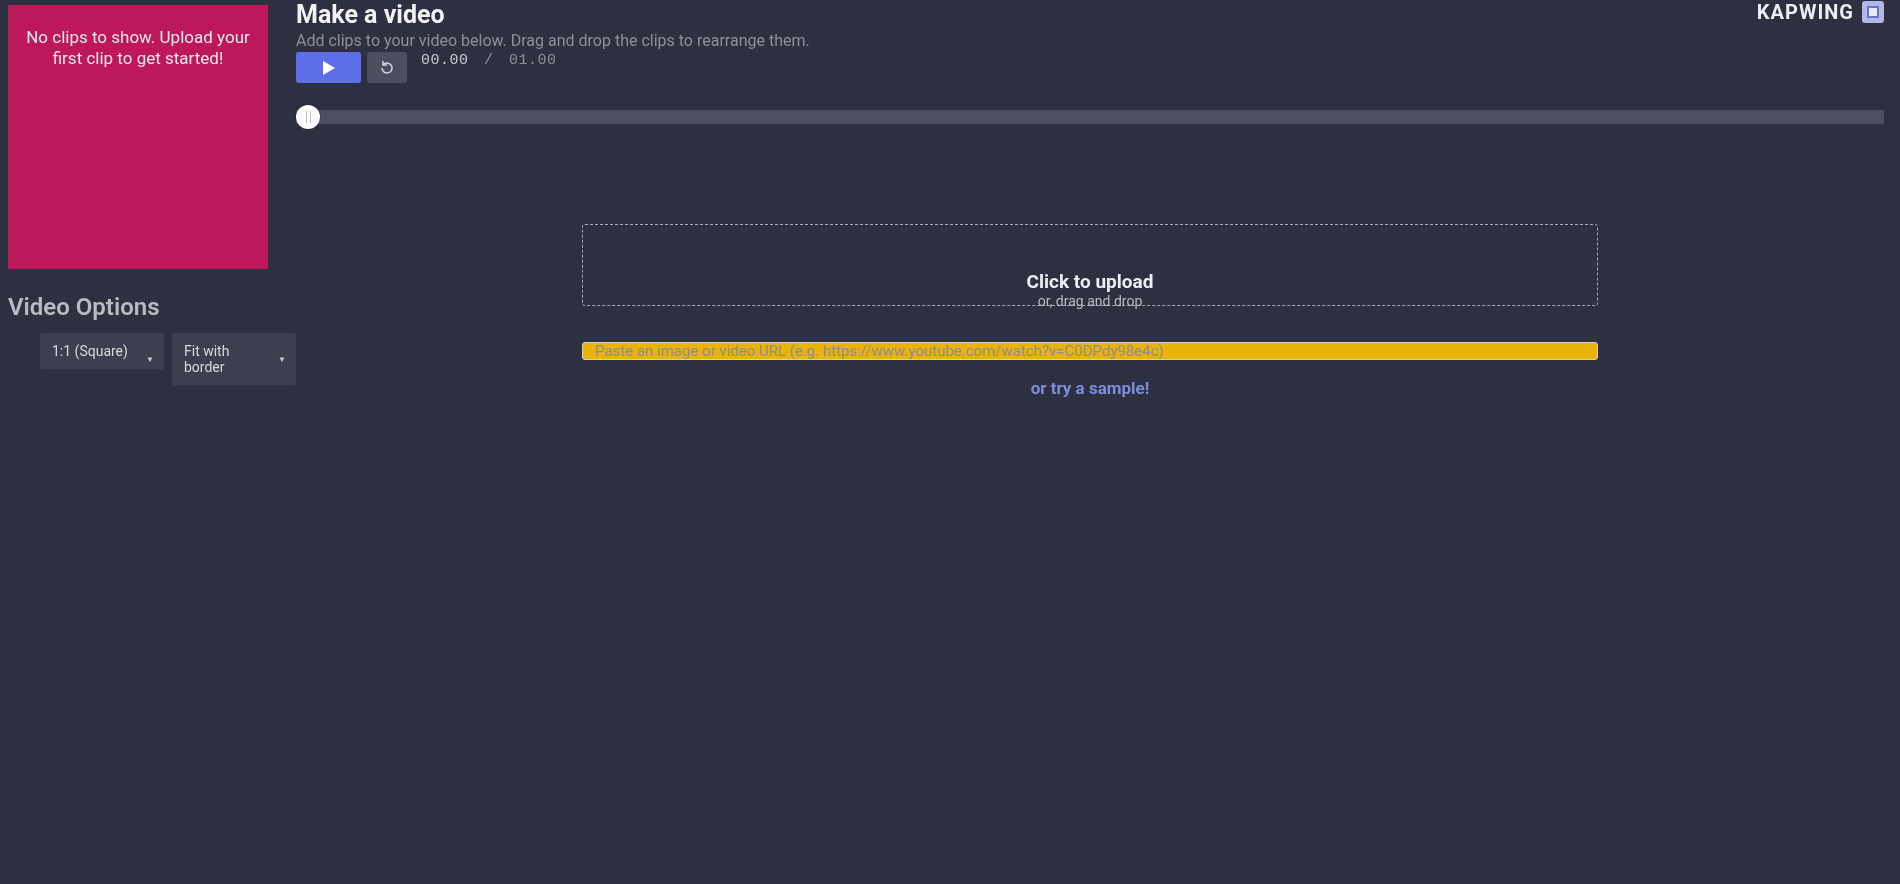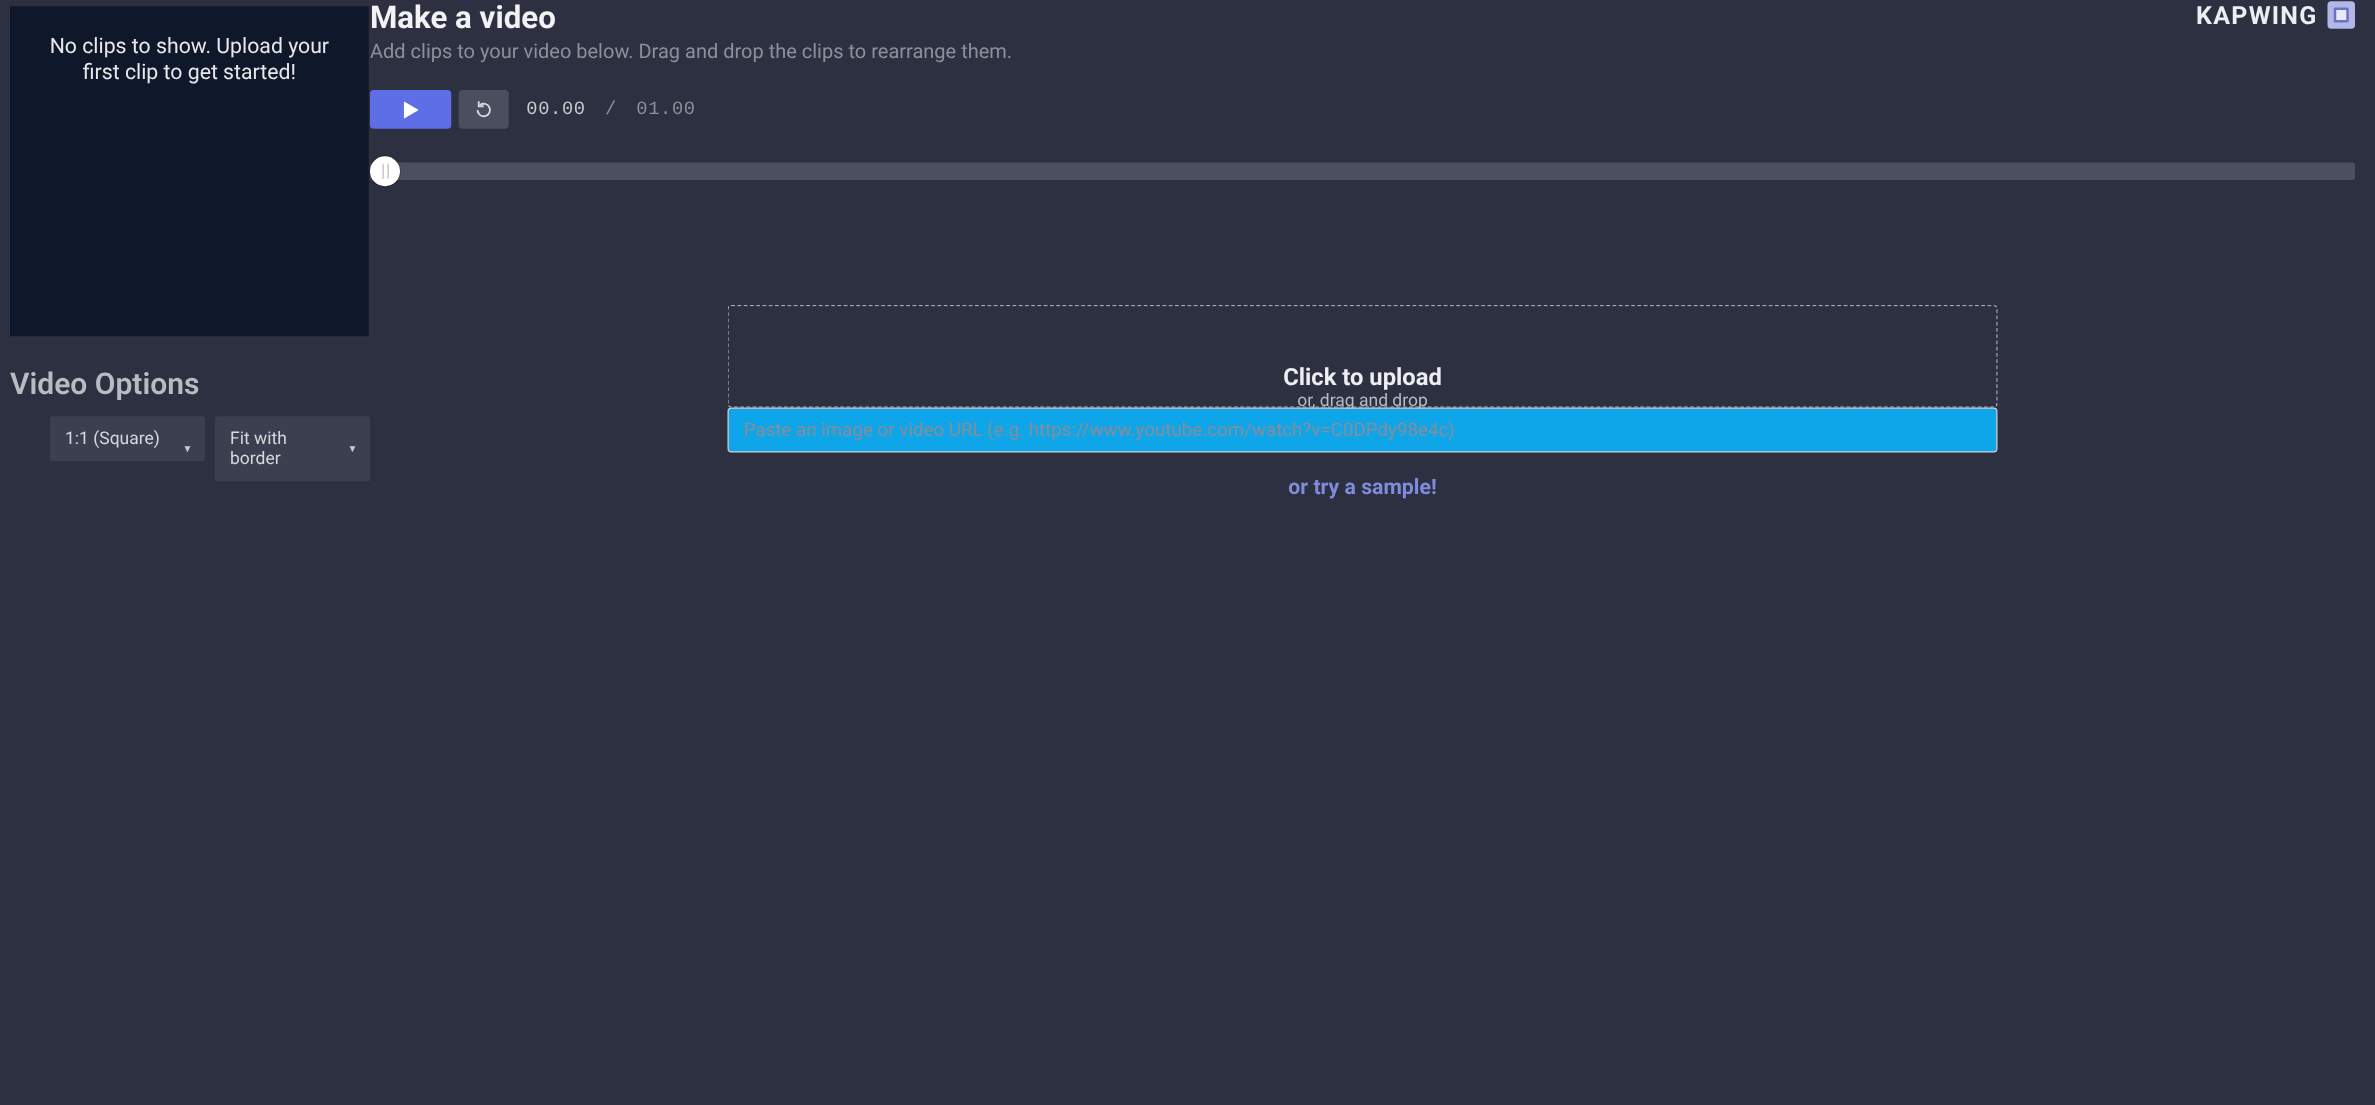--- a/index.html
+++ b/index.html
@@ -14,22 +14,22 @@
 }
 .sidebar {
   width: 280px;
   min-width: 280px;
   padding: 5px 10px 10px 8px;
   display: flex;
   flex-direction: column;
   gap: 20px;
 }
 .preview-box {
-  background: #0f172a;
-  width: 287px;
+  background: #be185d;
+  width: 260px;
   height: 264px;
   display: flex;
   align-items: flex-start;
   justify-content: center;
   text-align: center;
   padding: 22px 18px;
 }
 .preview-text {
   color: #e8e8e8;
   font-size: 17px;
@@ -111,23 +111,23 @@
   height: 22px;
   background: #b2b7e8;
   border-radius: 3px;
   display: flex;
   align-items: center;
   justify-content: center;
 }
 .brand-badge svg { display:block; }
 .controls-row {
   display: flex;
-  align-items: center;
+  align-items: flex-start;
   gap: 6px;
-  margin-top: 22px;
+  margin-top: 2px;
 }
 .btn {
   border: none;
   height: 31px;
   border-radius: 3px;
   display: flex;
   align-items: center;
   justify-content: center;
   cursor: pointer;
 }
@@ -203,23 +203,23 @@
   font-weight: 700;
   color: #eceef2;
   margin-top: 48px;
 }
 .dz-sub {
   font-size: 14px;
   color: #b9bbc2;
 }
 .url-input {
   width: 100%;
-  margin-top: 0;
-  height: 36px;
-  background: #0ea5e9;
+  margin-top: 36px;
+  height: 18px;
+  background: #eab308;
   border: 1px solid #d0d0d3;
   border-radius: 3px;
   padding: 0 12px;
   font-size: 15px;
   color: #333;
   font-family: inherit;
 }
 .url-input::placeholder { color: #8a8d96; }
 .try-sample {
   text-align: center;

